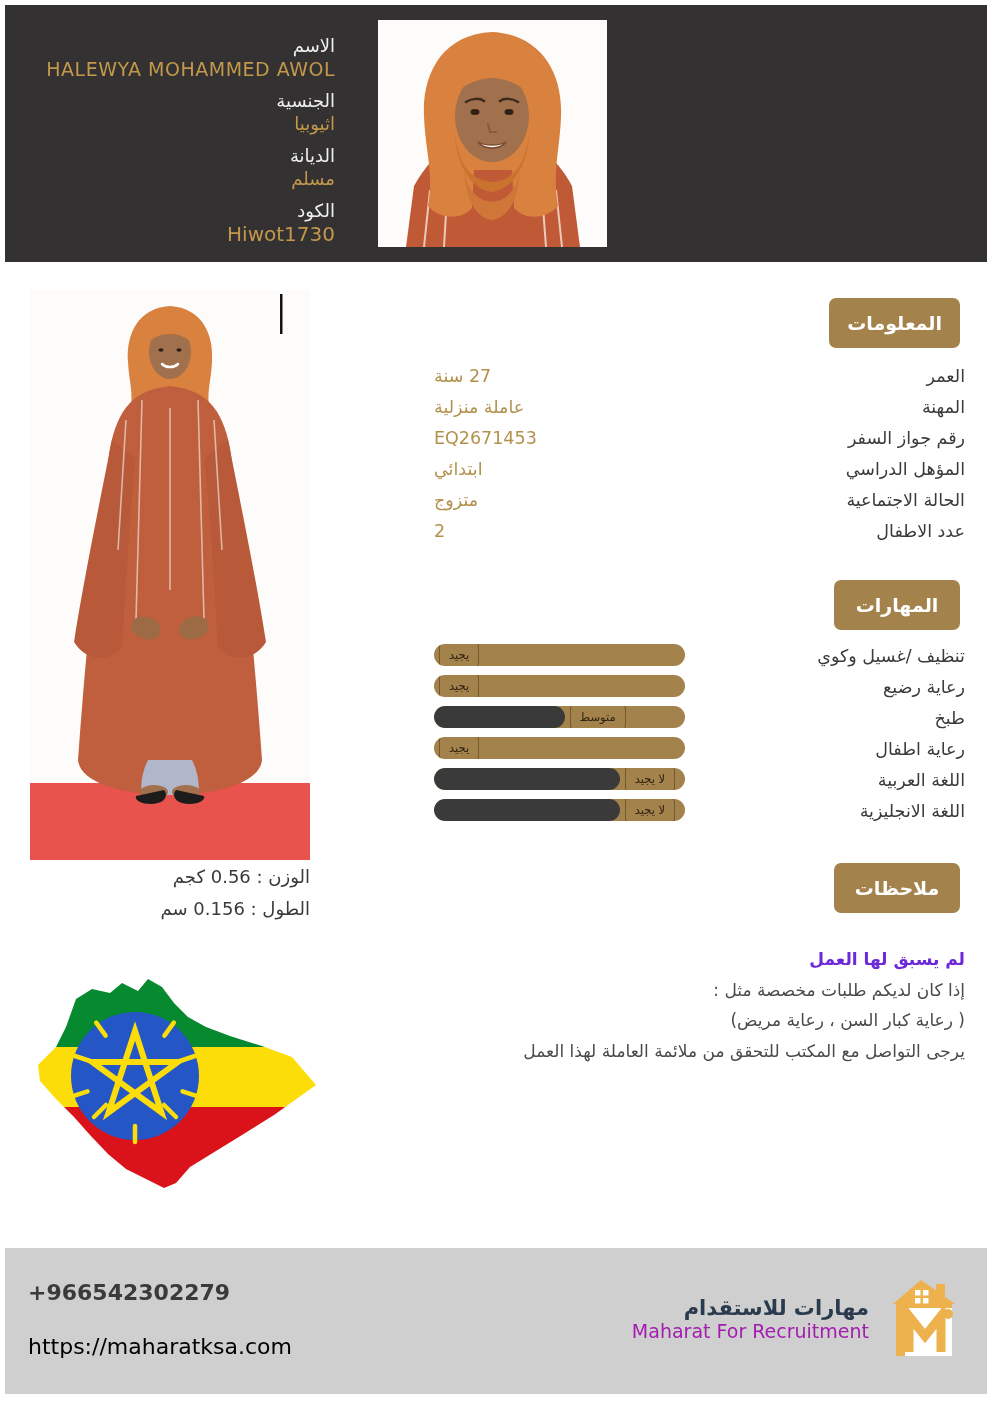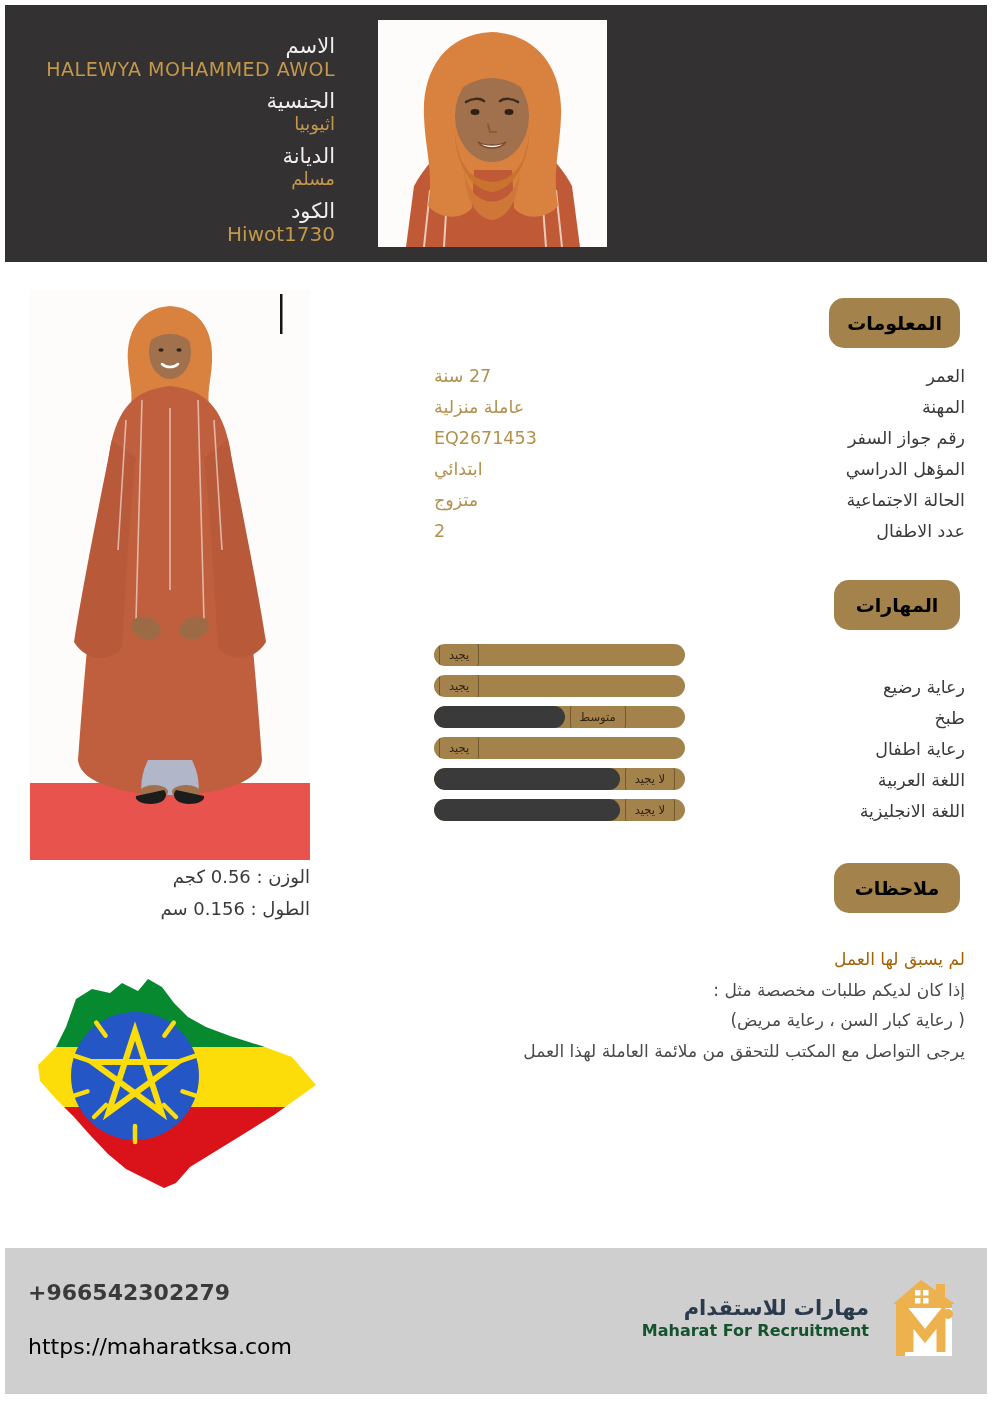--- a/index.html
+++ b/index.html
@@ -2,29 +2,29 @@
 <html lang="ar"><head>
 <meta charset="utf-8">
 <style>
   html,body{margin:0;padding:0;background:#ffffff;}
   body{font-family:"DejaVu Sans","Liberation Sans",sans-serif;}
   .page{position:relative;width:992px;height:1403px;background:#ffffff;overflow:hidden;}
 
   
   .header{position:absolute;left:5px;top:5px;width:982px;height:257px;background:#333132;}
   .header-text{position:absolute;left:25px;top:22px;width:305px;direction:rtl;text-align:right;}
-  .hl{color:#efefef;font-size:21px;line-height:20px;margin-top:9px;}
+  .hl{color:#efefef;font-size:18px;line-height:20px;margin-top:9px;}
   .hv{color:#c3984b;font-size:18px;line-height:26px;}
   .hv-name{font-size:19px;letter-spacing:.5px;direction:ltr;white-space:nowrap;}
   .hv-code{font-size:20px;direction:ltr;}
   .header-photo{position:absolute;left:373px;top:15px;width:229px;height:227px;background:#fff;}
 
   
-  .badge{position:absolute;right:32px;background:#a3824b;color:#000000;font-weight:bold;
-         font-size:19px;line-height:50px;text-align:center;border-radius:15px;
+  .badge{position:absolute;right:32px;background:#a3824b;color:#ffffff;font-weight:bold;
+         font-size:19px;line-height:50px;text-align:center;border-radius:7px;
          padding:0 18px;min-width:90px;direction:rtl;}
   .badge-info{top:298px;}
   .badge-skills{top:580px;}
   .badge-notes{top:863px;}
 
   
   .info-label{position:absolute;right:27px;width:290px;direction:rtl;text-align:right;
               color:#3a3a3a;font-size:17.5px;line-height:26px;}
   .info-value{position:absolute;left:434px;width:251px;direction:rtl;text-align:left;
               color:#b2914d;font-size:17.5px;line-height:26px;}
@@ -41,30 +41,30 @@
 
   
   .body-photo{position:absolute;left:30px;top:290px;width:280px;height:570px;background:#fff;}
   .stat-line{position:absolute;left:30px;width:280px;direction:rtl;text-align:right;
              color:#3a3a3a;font-size:18px;line-height:26px;}
   .flag{position:absolute;left:30px;top:965px;width:290px;height:225px;}
 
   
   .notes{position:absolute;right:27px;top:944px;width:580px;direction:rtl;text-align:right;
          color:#4a4a4a;font-size:17px;line-height:30.5px;}
-  .notes-headline{font-weight:normal;color:#a16207;}
+  .notes-headline{font-weight:bold;color:#6d28d9;}
 
   
   .footer{position:absolute;left:5px;top:1248px;width:982px;height:146px;background:#d0cfcf;}
   .footer-phone{position:absolute;left:23px;top:32px;color:#3a3a3a;font-size:22px;font-weight:bold;}
   .footer-url{position:absolute;left:23px;top:86px;color:#000000;font-size:22px;}
   .brand{position:absolute;right:30px;top:30px;display:flex;align-items:center;}
   .brand-text{text-align:right;margin-right:22px;}
   .brand-ar{color:#2b3b4e;font-weight:bold;font-size:21px;direction:rtl;line-height:26px;}
-  .brand-en{color:#14532d;font-size:16px;line-height:20px;font-weight:bold;}
+  .brand-en{color:#a21caf;font-size:19px;line-height:20px;}
 </style>
 </head>
 <body>
 
 <div class="page">
 
   <div class="header">
     <div class="header-text">
       <div class="hl">الاسم</div>
       <div class="hv hv-name">HALEWYA MOHAMMED AWOL</div>
@@ -112,20 +112,21 @@
 
   <div class="info-value" style="top:363px">27  سنة</div>
   <div class="info-value" style="top:394px">عاملة منزلية</div>
   <div class="info-value" style="top:425px">EQ2671453</div>
   <div class="info-value" style="top:456px">ابتدائي</div>
   <div class="info-value" style="top:487px">متزوج</div>
   <div class="info-value" style="top:518px">2</div>
 
   <div class="badge badge-skills">المهارات</div>
 
+  <div class="skill-label" style="top:644px">تنظيف /غسيل وكوي</div>
   <div class="skill-label" style="top:675px">رعاية رضيع</div>
   <div class="skill-label" style="top:706px">طبخ</div>
   <div class="skill-label" style="top:737px">رعاية اطفال</div>
   <div class="skill-label" style="top:768px">اللغة العربية</div>
   <div class="skill-label" style="top:799px">اللغة الانجليزية</div>
 
   <div class="skill-bar" style="top:644px">
 
     <div class="bar-pill">يجيد</div>
   </div>

